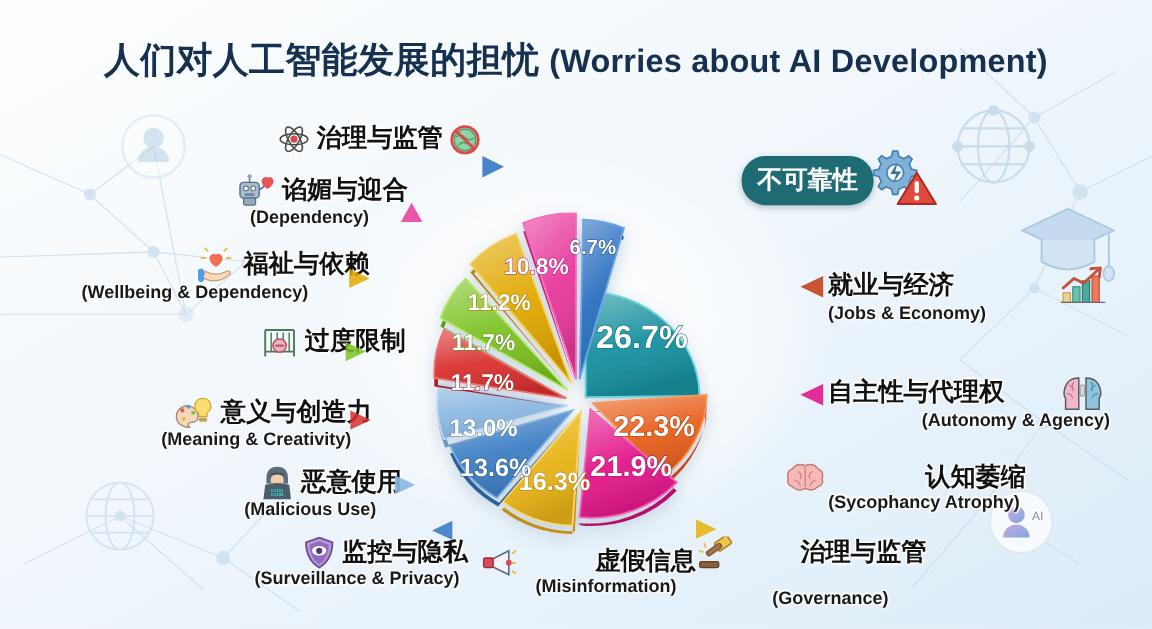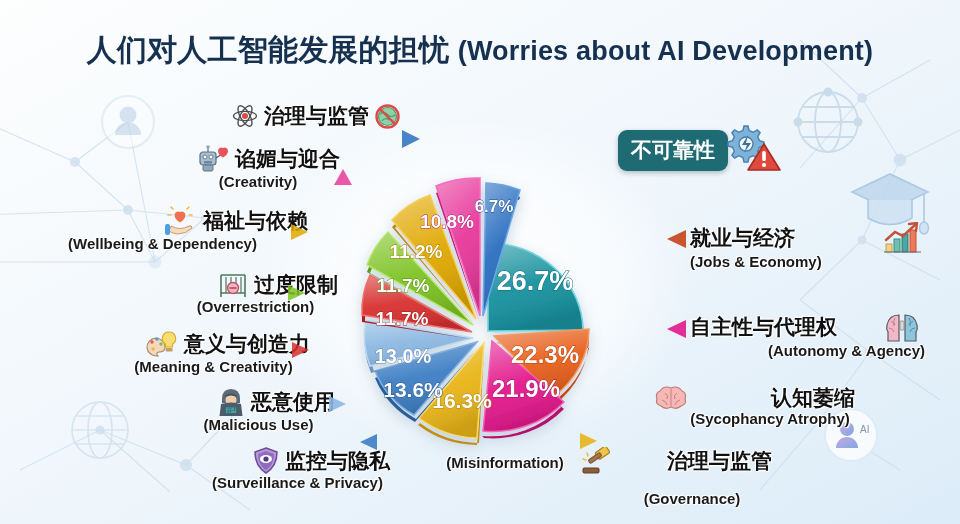--- a/index.html
+++ b/index.html
@@ -32,21 +32,21 @@
     text-shadow:0 0 3px #fff,0 0 3px #fff,1px 1px 0 #fff,-1px -1px 0 #fff;
   }
   .lbl.r{text-align:left;}
   .lbl.l{text-align:right;}
   .lbl .row{display:flex;align-items:center;gap:6px;justify-content:space-between;}
   .lbl.l .row{justify-content:flex-end;}
   .ico{flex:0 0 auto;line-height:0;}
   #badge{
     position:absolute;left:618px;top:130px;z-index:6;
     background:#1f6b74;color:#fff;font-size:21px;font-weight:bold;
-    padding:6px 13px 7px;border-radius:9px;
+    padding:6px 13px 7px;border-radius:20px;
     box-shadow:0 2px 5px rgba(20,60,70,.3);
     display:flex;align-items:center;
   }
   #badge-icons{position:absolute;left:722px;top:122px;z-index:6;line-height:0;}
   #ai-node{position:absolute;left:822px;top:406px;z-index:4;line-height:0;}
 </style>
 </head>
 <body>
 
 <svg id="bg-net" width="960" height="524" viewBox="0 0 960 524">
@@ -262,21 +262,21 @@
         <rect x="7" y="17" width="8" height="2.4" rx="1" fill="#6d8499"></rect>
         <path d="M11 8 V4" stroke="#5a7085" stroke-width="1.2"></path>
           <circle cx="11" cy="3" r="1.8" fill="#8fa8bd"></circle>
         <rect x="6" y="21" width="10" height="6" rx="1.5" fill="#8fa8bd" stroke="#5a7085" stroke-width="1"></rect>
         <path d="M19 14 q4 -2 5 -4" stroke="#5a7085" stroke-width="1.4" fill="none"></path>
         <path d="M26 4 a3.4 3.4 0 0 1 5 3 q0 3.6 -5 6.6 q-5 -3 -5 -6.6 a3.4 3.4 0 0 1 5 -3 z" fill="#e8535a"></path>
         </svg>
     </span>
     <span class="cn">谄媚与迎合</span>
   </div>
-  <div class="en" style="text-align:center;padding-left:26px;">(Creativity)</div>
+  <div class="en" style="text-align:center;padding-left:26px;">(Dependency)</div>
 </div>
 <svg style="position:absolute;left:333px;top:167px;z-index:5;" width="20" height="20" viewBox="0 0 20 20">
   <path d="M10 2 L19 18 L1 18 Z" fill="#e8399b" opacity=".85"></path>
   </svg>
 
 <div class="lbl l" style="left:68px;top:206px;width:240px;">
   <div class="row">
     <span class="ico">
       <svg width="34" height="30" viewBox="0 0 34 30">
         <path d="M17 6 a3.6 3.6 0 0 1 5.4 3.2 q0 4 -5.4 7.2 q-5.4 -3.2 -5.4 -7.2 a3.6 3.6 0 0 1 5.4 -3.2 z" fill="#f1704f"></path>
@@ -302,21 +302,20 @@
         <g stroke="#4e7a5c" stroke-width="1.6" fill="none">
           <path d="M3 4 H27 M3 22 H27 M3 4 V26 M27 4 V26"></path>
           <path d="M8 6 V22 M13 6 V22 M18 6 V22 M23 6 V22" stroke-width="1.2"></path>
           </g>
         <circle cx="15" cy="17" r="5.5" fill="#e8b8c0" stroke="#c4506a" stroke-width="1.4"></circle>
         <path d="M11.5 17 H18.5" stroke="#c4506a" stroke-width="1.8"></path>
         </svg>
     </span>
     <span class="cn">过度限制</span>
   </div>
-  <div class="en" style="text-align:center;padding-left:20px;">(Overrestriction)</div>
 </div>
 <svg style="position:absolute;left:286px;top:283px;z-index:5;" width="20" height="20" viewBox="0 0 20 20">
   <path d="M2 2 L19 10 L2 18 Z" fill="#7dc324" opacity=".85"></path>
   </svg>
 
 <div class="lbl l" style="left:95px;top:329px;width:215px;">
   <div class="row">
     <span class="ico">
       <svg width="34" height="30" viewBox="0 0 34 30">
         <path d="M12 9 a10 9 0 1 0 2 18 q-3 -3 1 -4 q6 0 6 -5 a10 9 0 0 0 -9 -9 z" fill="#f2d9bd" stroke="#a8855f" stroke-width="1.1"></path>
@@ -371,20 +370,33 @@
     </span>
     <span class="cn">监控与隐私</span>
   </div>
   <div class="en" style="text-align:center;padding-left:20px;">(Surveillance &amp; Privacy)</div>
 </div>
 <svg style="position:absolute;left:358px;top:432px;z-index:5;" width="20" height="20" viewBox="0 0 20 20">
   <path d="M2 10 L19 2 L19 18 Z" fill="#3d7ec4" opacity=".9"></path>
   </svg>
 
 <div class="lbl r" style="left:400px;top:455px;width:180px;">
+  <div class="row">
+    <span class="ico">
+      <svg width="30" height="26" viewBox="0 0 30 26">
+        <path d="M24 4 L10 11 L10 17 L24 24 z" fill="#f0f2f5" stroke="#5d6b78" stroke-width="1.3"></path>
+        <rect x="3" y="10" width="8" height="8" rx="1.5" fill="#d94b5a" stroke="#a02a3a" stroke-width="1.1"></rect>
+        <circle cx="24" cy="14" r="2.5" fill="#d94b5a"></circle>
+        <g stroke="#f0b93a" stroke-width="1.5" stroke-linecap="round">
+          <path d="M27 6 L30 4 M27 14 L30 14 M27 21 L30 23"></path>
+          </g>
+        </svg>
+    </span>
+    <span class="cn">虚假信息</span>
+  </div>
   <div class="en" style="text-align:center;padding-left:30px;">(Misinformation)</div>
 </div>
 
 <div class="lbl r" style="left:582px;top:447px;width:190px;">
   <div class="row">
     <span class="ico">
       <svg width="32" height="28" viewBox="0 0 32 28">
         <rect x="14" y="2" width="13" height="8" rx="1.6" fill="#f0c54a" stroke="#a8801f" stroke-width="1.2" transform="rotate(-35 20 6)"></rect>
         <rect x="6" y="9" width="14" height="4" rx="1.4" fill="#a8754a" stroke="#7a5230" stroke-width="1.1" transform="rotate(-35 13 11)"></rect>
         <rect x="1" y="21" width="16" height="5" rx="1.5" fill="#8a5c38" stroke="#66412a" stroke-width="1.1"></rect>

